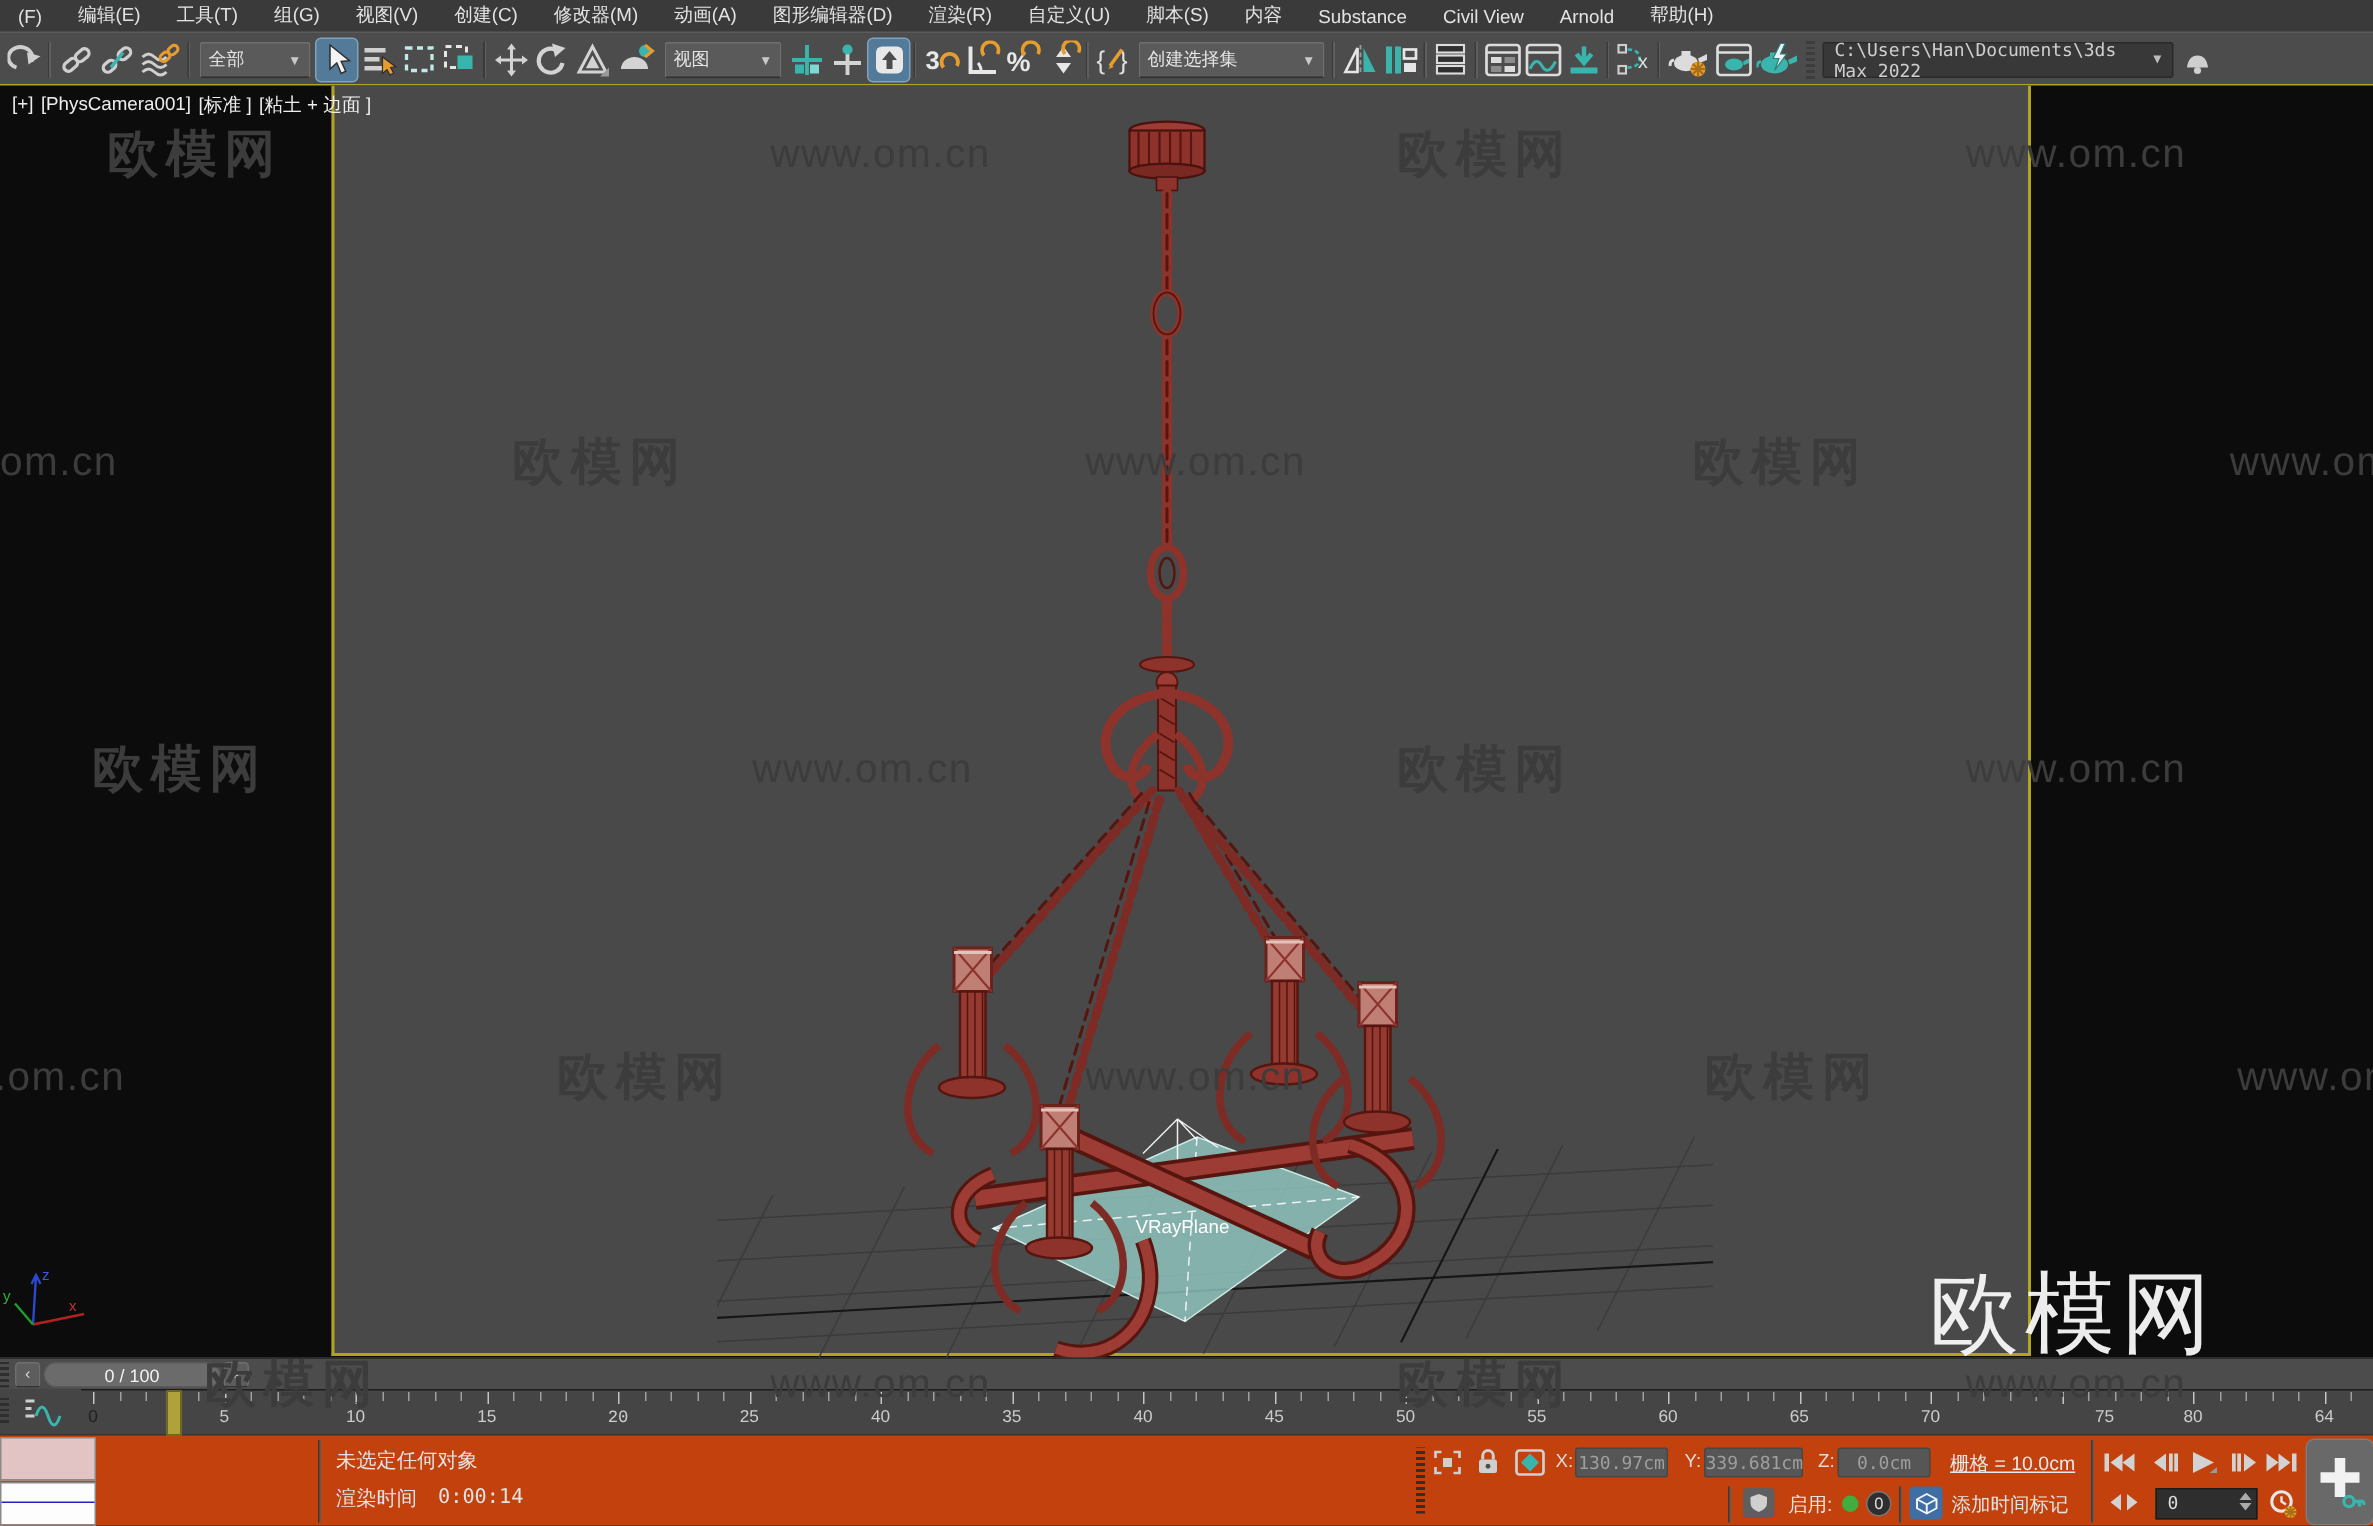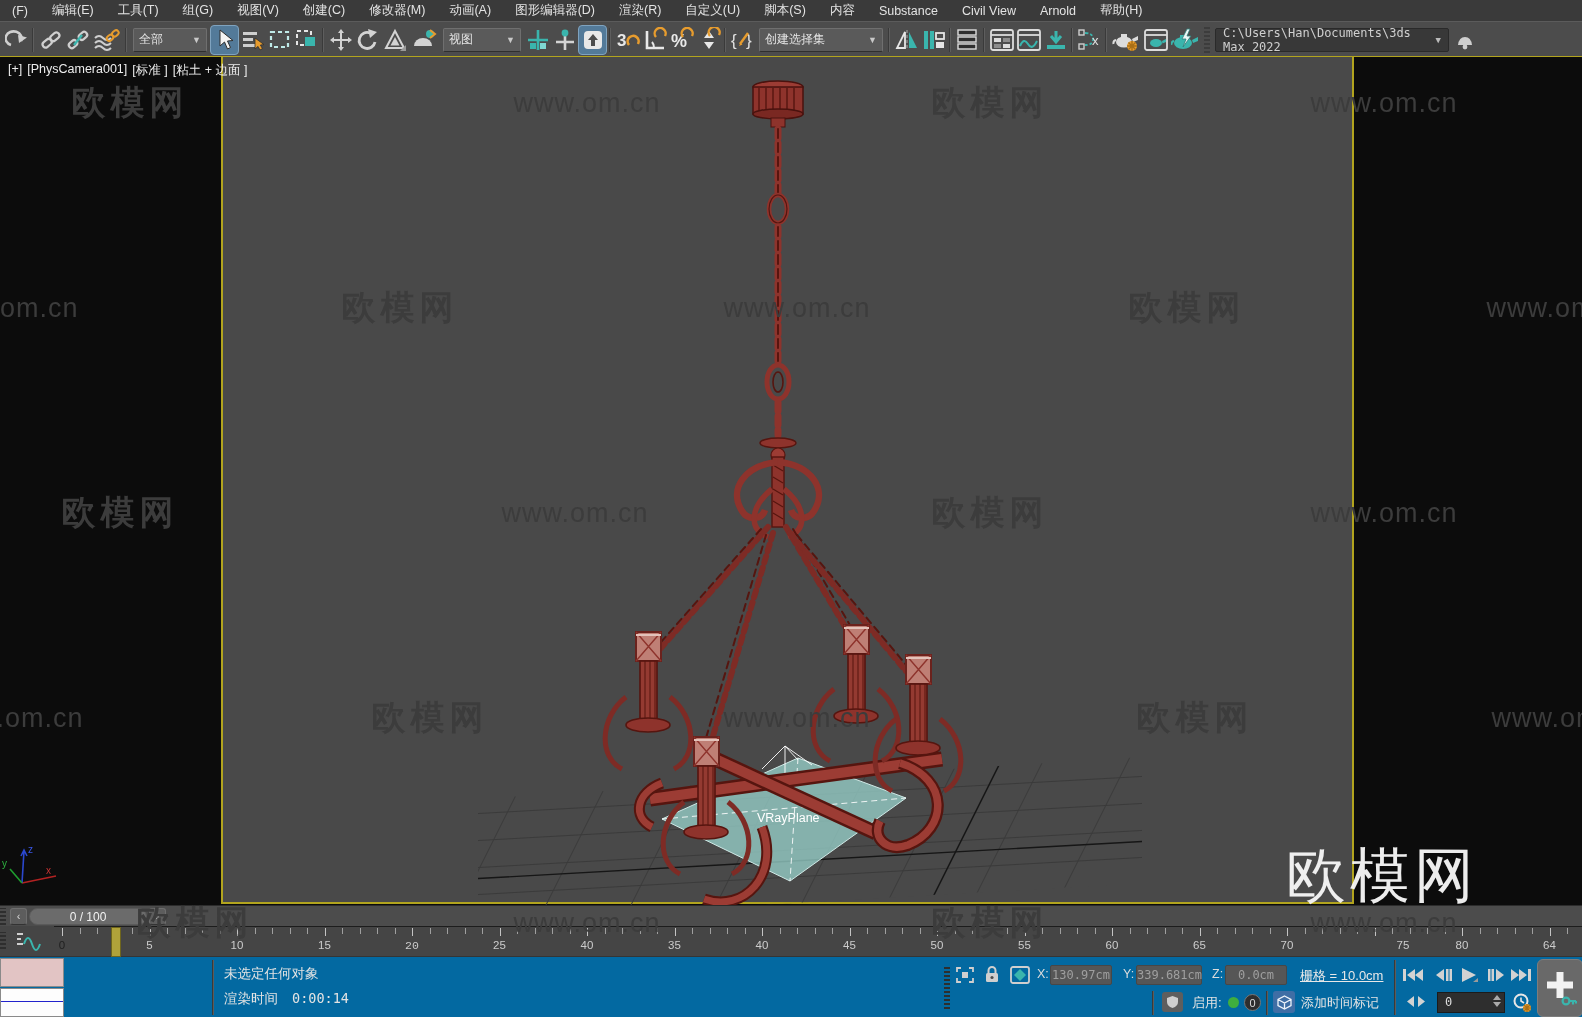--- a/index.html
+++ b/index.html
@@ -65,21 +65,21 @@
   .ruler{position:absolute;left:54px;right:0;top:0;height:30px;border-top:1px solid #1d1d1d;}
   .tick{position:absolute;top:1px;width:1px;height:6px;background:#9f9f9f;}
   .tick.major{height:8px;background:#c4c4c4;}
   .tick-label{position:absolute;top:12px;transform:translateX(-50%);color:#cccccc;font-size:11.5px;}
   .tick-label.onmarker{color:#1f1f1f;z-index:3;}
   .frame-marker{position:absolute;left:57px;top:0;width:10px;height:30px;background:#b0a23a;
                 border:1px solid #6e651d;box-sizing:border-box;z-index:2;}
   .curve-toggle{position:absolute;left:14px;top:4px;}
 
   
-  .statusbar{position:absolute;top:956px;left:0;right:0;height:61px;background:#0369a1;
+  .statusbar{position:absolute;top:956px;left:0;right:0;height:61px;background:#c2410c;
              border-top:1px solid #353535;color:#e3e3e3;font-size:13px;}
   .vsep{position:absolute;top:3px;height:55px;width:1px;background:#3a3a3a;box-shadow:1px 0 0 #5c5c5c;}
   .listener-pink{position:absolute;left:0;top:1px;width:64px;height:29px;background:#e2c4c4;border:1px solid #8a8a8a;box-sizing:border-box;}
   .listener-white{position:absolute;left:0;top:31px;width:64px;height:29px;background:#fdfdfd;border:1px solid #8a8a8a;box-sizing:border-box;}
   .listener-white .blueline{position:absolute;left:0;right:0;top:12px;height:1px;background:#2222cc;}
   .prompt{position:absolute;left:224px;top:8px;font-size:13.5px;}
   .rendertime{position:absolute;left:224px;top:33px;font-size:13.5px;display:flex;gap:14px;}
   .coordbox{position:absolute;top:8px;height:20px;background:#565656;border:1px solid #474747;
             border-radius:2px;color:#9f9f9f;font-size:12px;line-height:18px;text-align:center;box-sizing:border-box;
             font-family:"DejaVu Sans Mono", monospace;}

